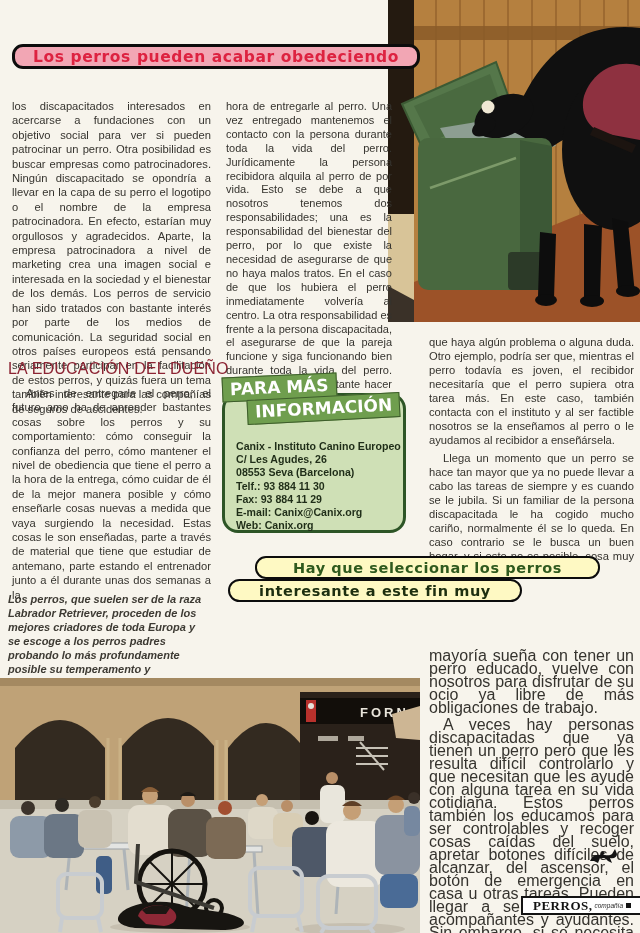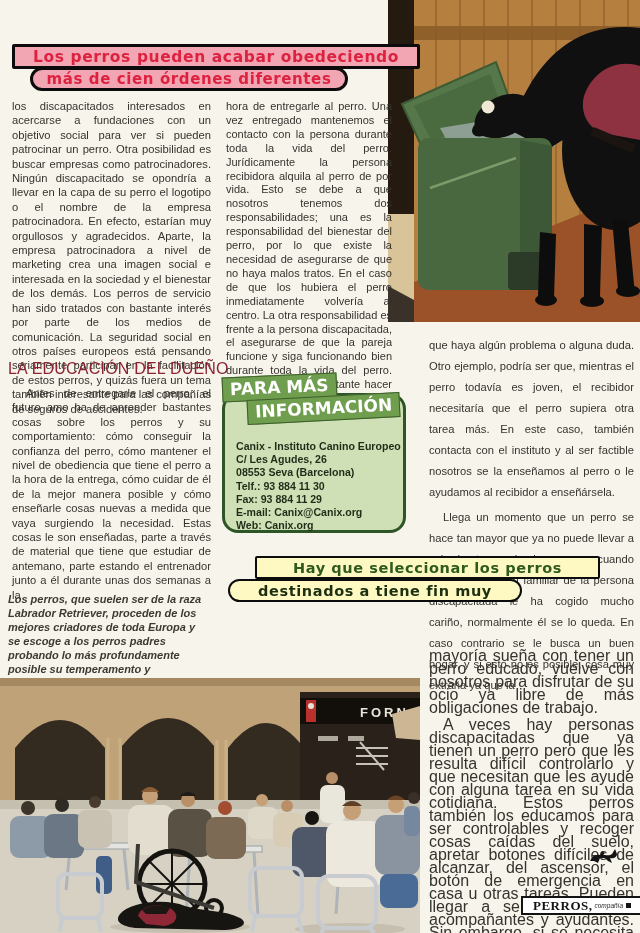--- a/index.html
+++ b/index.html
@@ -11,21 +11,21 @@
   
   .hl{
     position:absolute;display:flex;align-items:center;justify-content:center;
     font-family:"DejaVu Sans", sans-serif;font-weight:bold;letter-spacing:.6px;
     white-space:nowrap;box-sizing:border-box;
   }
   .hl-pink{background:#f2a6b4;border:3px solid #0c0c0c;color:#dd2240;}
   .hl-green{background:#fef9c3;border:2.5px solid #0c0c0c;color:#2f5a1e;}
   .hl-green-dark-text{color:#1d2f10;}
   .hl-black{background:#0d0d0d;border:2.5px solid #0d0d0d;color:#a9c97c;}
-  .rect{border-radius:2px;}
+  .rect{border-radius:11px;}
   .pill{border-radius:14px;}
   
   .col{
     position:absolute;text-align:justify;color:#35332e;
     font-size:11.2px;line-height:14.4px;
   }
   .col p{margin:4px;}
   .indent{text-indent:14px;}
   .section-heading{
     position:absolute;color:#8c2433;font-weight:normal;font-size:16px;
@@ -122,23 +122,20 @@
       <path d="M196 224 L214 226 L212 296 C 212 304 198 306 196 298 Z" fill="#0d0d0d"></path>
       <ellipse cx="204" cy="301" rx="12" ry="6" fill="#0d0d0d"></ellipse>
       <path d="M224 218 L240 222 L246 284 C 248 295 233 299 230 289 Z" fill="#0d0d0d"></path>
       <ellipse cx="240" cy="291" rx="12" ry="6" fill="#0d0d0d"></ellipse>
     </svg>
   </div>
 
   <div class="hl hl-pink rect" style="left:12px;top:44px;width:408px;height:25px;font-size:15.5px;">
     <span>Los perros pueden acabar obedeciendo</span>
   </div>
-  <div class="hl hl-pink pill" style="left:30px;top:67px;width:318px;height:24px;font-size:15px;">
-    <span>más de cien órdenes diferentes</span>
-  </div>
 
   <div class="col" style="left:8px;top:95px;width:207px;">
     <p>los discapacitados interesados en acercarse a fundaciones con un objetivo social para ver si pueden patrocinar un perro. Otra posibilidad es buscar empresas como patrocinadores. Ningún discapacitado se opondría a llevar en la capa de su perro el logotipo o el nombre de la empresa patrocinadora. En efecto, estarían muy orgullosos y agradecidos. Aparte, la empresa patrocinadora a nivel de marketing crea una imagen social e interesada en la sociedad y el bienestar de los demás. Los perros de servicio han sido tratados con bastante interés por parte de los medios de comunicación. La seguridad social en otros países europeos está pensando seriamente participar en la facilitación de estos perros, y quizás fuera un tema también interesante para las compañías de seguros de accidentes.</p>
   </div>
   <div class="section-heading" style="left:8px;top:360px;">LA EDUCACIÓN DEL DUEÑO</div>
   <div class="col" style="left:8px;top:382px;width:207px;">
     <p class="indent">Antes de entregarle el perro, el futuro amo ha de aprender bastantes cosas sobre los perros y su comportamiento: cómo conseguir la confianza del perro, cómo mantener el nivel de obediencia que tiene el perro a la hora de la entrega, cómo cuidar de él de la mejor manera posible y cómo enseñarle cosas nuevas a medida que vaya surgiendo la necesidad. Estas cosas le son enseñadas, parte a través de material que tiene que estudiar de antemano, parte estando el entrenador junto a él durante unas dos semanas a la</p>
   </div>
   <div class="caption" style="left:8px;top:592px;width:200px;">Los perros, que suelen ser de la raza Labrador Retriever, proceden de los mejores criadores de toda Europa y se escoge a los perros padres probando lo más profundamente posible su temperamento y controlando su estado físico.</div>
 
@@ -152,30 +149,30 @@
   <div class="infobox-lines">
     <div>Canix - Instituto Canino Europeo</div>
     <div>C/ Les Agudes, 26</div>
     <div>08553  Seva (Barcelona)</div>
     <div>Telf.: 93 884 11 30</div>
     <div>Fax: 93 884 11 29</div>
     <div>E-mail: Canix@Canix.org</div>
     <div>Web: Canix.org</div>
   </div>
 
-  <div class="col" style="left:425px;top:331px;width:213px;line-height:21px;">
+  <div class="col" style="left:425px;top:331px;width:213px;line-height:14px;">
     <p>que haya algún problema o alguna duda. Otro ejemplo, podría ser que, mientras el perro todavía es joven, el recibidor necesitaría que el perro supiera otra tarea más. En este caso, también contacta con el instituto y al ser factible nosotros se la enseñamos al perro o le ayudamos al recibidor a enseñársela.</p>
     <p class="indent">Llega un momento que un perro se hace tan mayor que ya no puede llevar a cabo las tareas de siempre y es cuando se le jubila. Si un familiar de la persona discapacitada le ha cogido mucho cariño, normalmente él se lo queda. En caso contrario se le busca un buen hogar, y si esto no es posible, cosa muy extraña ya que la</p>
   </div>
 
   <div class="hl hl-green rect" style="left:255px;top:556px;width:345px;height:23px;font-size:14.5px;">
     <span>Hay que seleccionar los perros</span>
   </div>
   <div class="hl hl-green hl-green-dark-text pill" style="left:228px;top:579px;width:294px;height:23px;font-size:14.5px;">
-    <span>destinados a tiene fin muy</span>
+    <span>interesante a este fin muy</span>
   </div>
 
   <div class="photo" style="left:0;top:678px;width:420px;height:255px;">
     <svg width="420" height="255" viewBox="0 0 420 255">
       <rect width="420" height="122" fill="#bfa277"></rect>
       <rect width="420" height="8" fill="#8a6f4c" opacity="0.5"></rect>
 
       <path d="M15 122 L15 70 Q60 14 105 70 L105 122 Z" fill="#332a20"></path>
       <path d="M122 122 L122 68 Q168 12 214 68 L214 122 Z" fill="#332a20"></path>
       <path d="M228 122 L228 70 Q266 20 304 70 L304 122 Z" fill="#2e2godz51e" opacity="0"></path>

